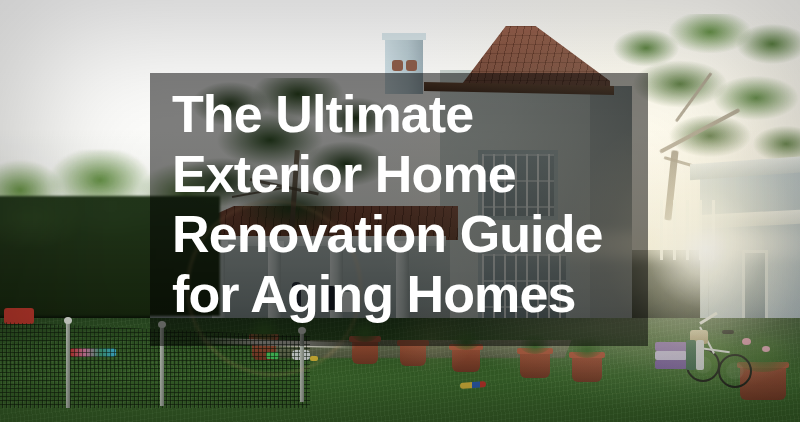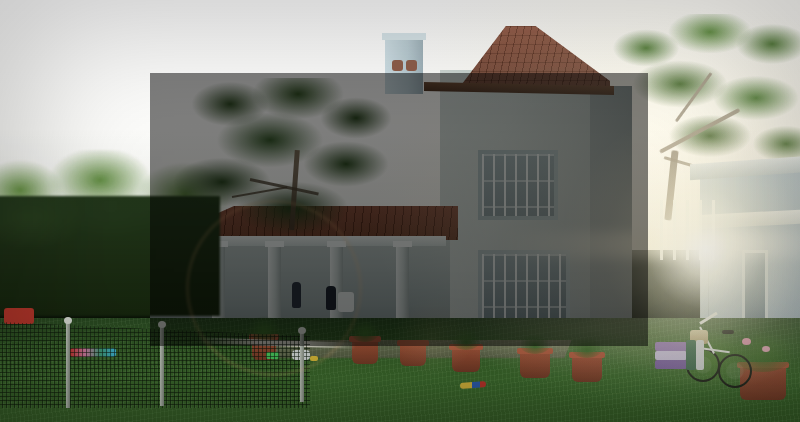--- a/index.html
+++ b/index.html
@@ -487,14 +487,18 @@
     <div class="flare-ring2"></div>
     <div class="flare-streak"></div>
     <div class="flare"></div>
 
     <div class="grade"></div>
     <div class="vignette"></div>
   </div>
 
   <div class="overlay"></div>
 
+  <h1 class="headline">The Ultimate
+Exterior Home
+Renovation Guide
+for Aging Homes</h1>
 
 </div>
 
 </body></html>

